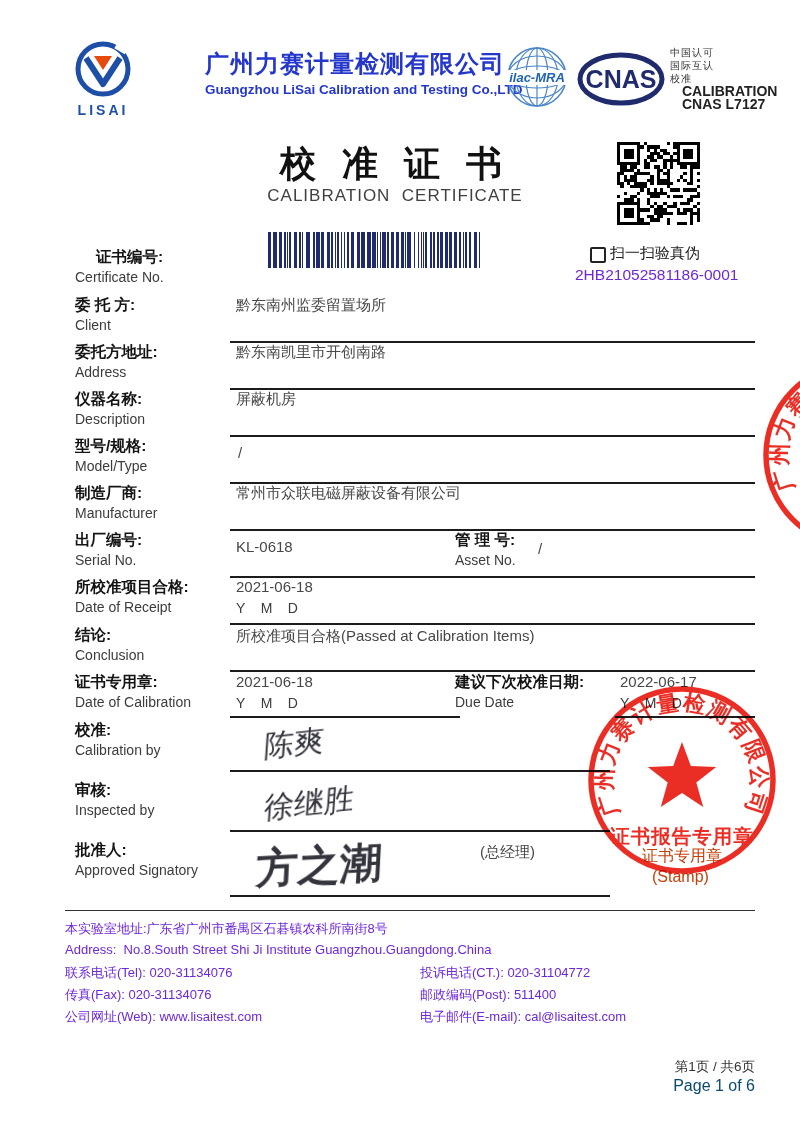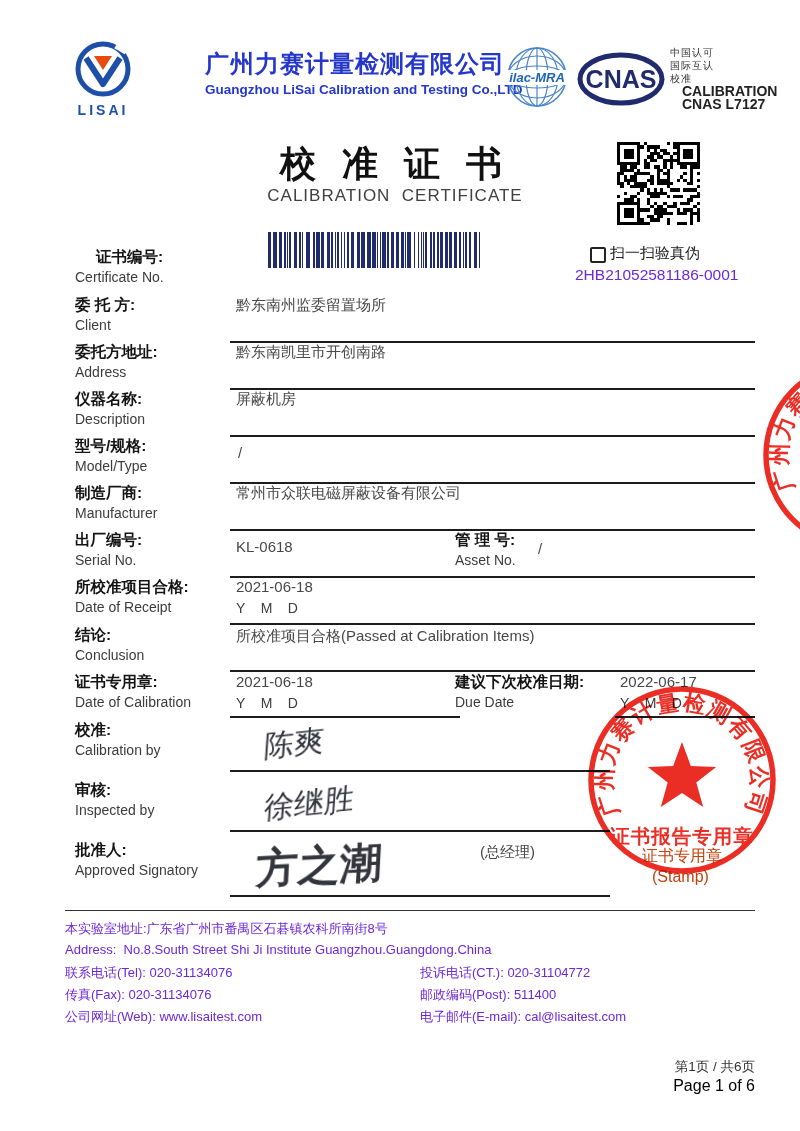--- a/index.html
+++ b/index.html
@@ -24,21 +24,21 @@
   .lbl-en{font-size:14px;color:#3c3c3c;white-space:pre;}
   .val{font-size:15px;color:#474747;white-space:pre;}
   .uline{border-bottom:2px solid #1c1c1c;height:0;}
   .sig{font-size:30px;color:#33343c;transform:rotate(-6deg) skewX(-10deg);filter:blur(0.3px);white-space:pre;z-index:2;}
   .sig-big{font-size:42px;font-weight:bold;transform:rotate(-3deg) skewX(-6deg);}
   .stamp{position:absolute;mix-blend-mode:multiply;opacity:0.92;z-index:5;}
   .stamp-under{font-size:16px;color:#c2410c;white-space:pre;z-index:1;}
   
   .foot{font-size:13px;color:#6d28d9;white-space:pre;}
   .page-cn{font-size:13.5px;color:#333;}
-  .page-en{font-size:16px;color:#000000;}
+  .page-en{font-size:16px;color:#0c4a6e;}
   .scan-box{width:12px;height:12px;border:2px solid #222;border-radius:2px;}
   .scan-txt{font-size:15px;color:#222;white-space:pre;}
   .code-txt{font-size:15.5px;color:#6d28d9;white-space:pre;text-align:center;}
 </style>
 </head>
 <body>
 
 <div class="page">
 
   <div class="abs" style="left:72px;top:40px;width:74px;">

